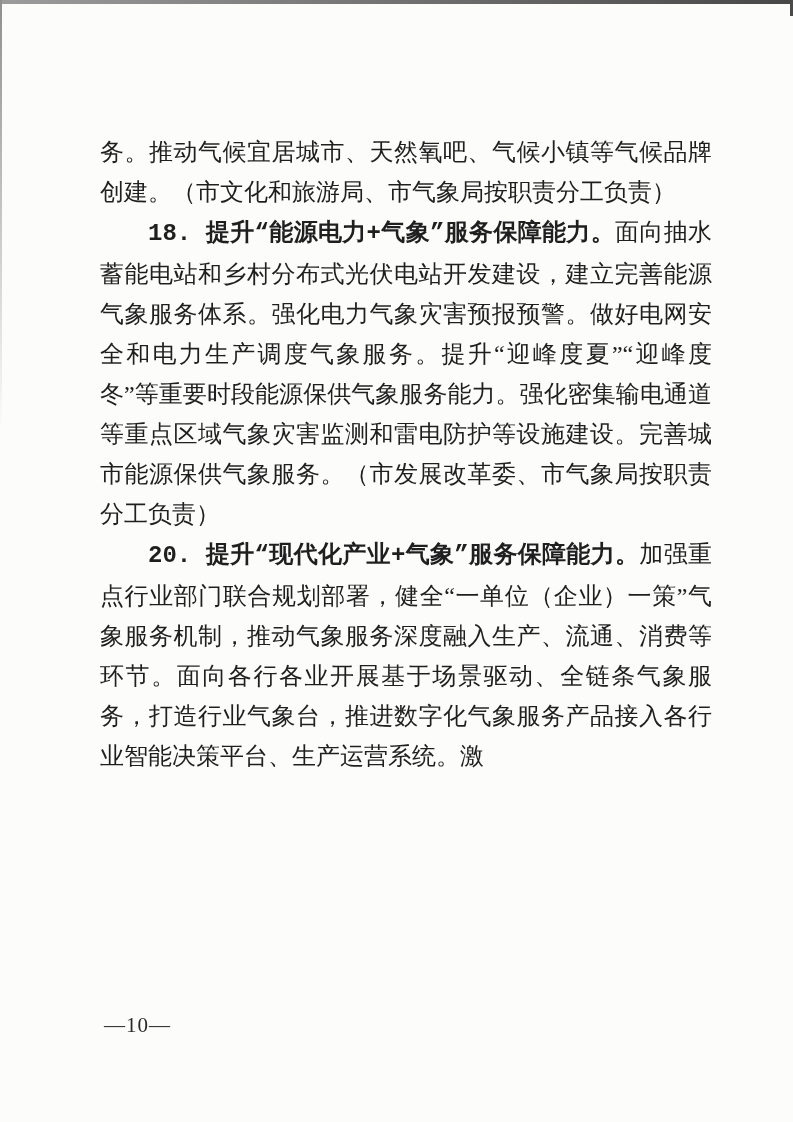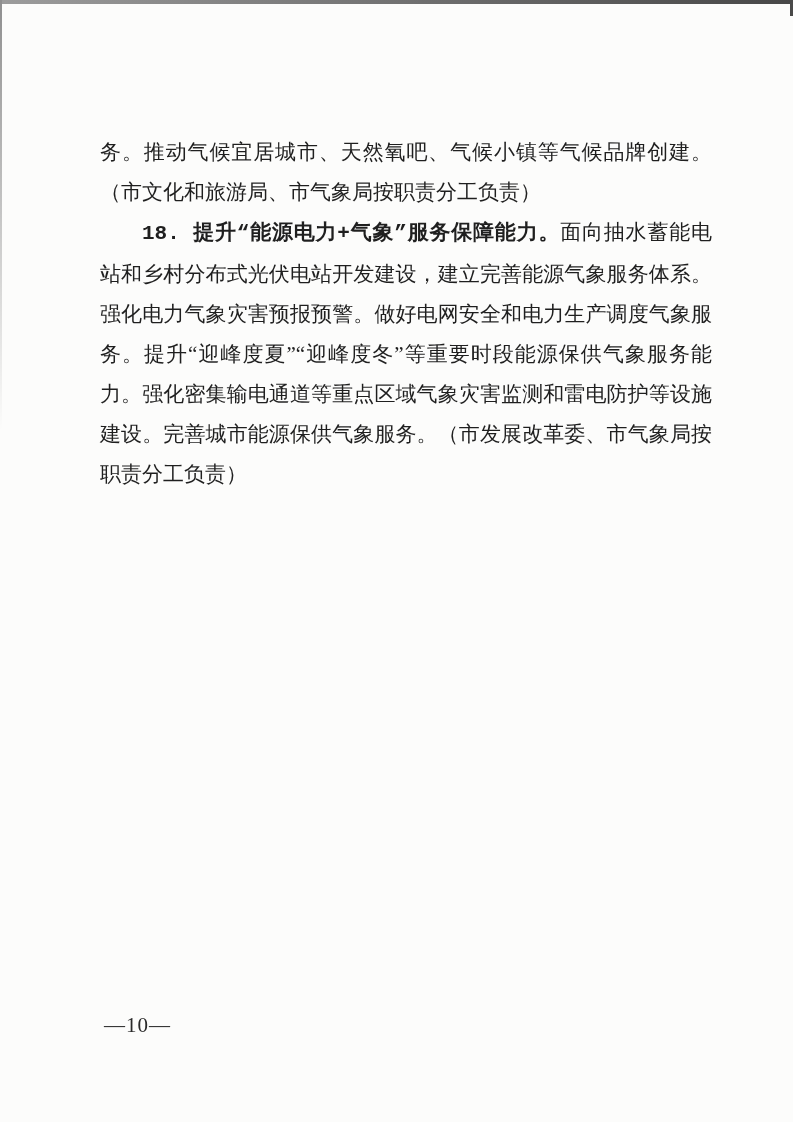--- a/index.html
+++ b/index.html
@@ -33,21 +33,21 @@
     position: absolute;
     top: 0; right: 0;
     width: 3px; height: 16px;
     background: #4a4a4a;
   }
   .content {
     position: absolute;
     left: 100px;
     top: 132px;
     width: 612px;
-    font-size: 21px;
+    font-size: 24px;
     line-height: 40px;
     text-align: justify;
     text-justify: inter-character;
   }
   .para { margin: 0; }
   .para.indent { text-indent: 2em; }
   .seg-bold { font-weight: 700; font-family: Liberation Mono, monospace; }
   .page-number {
     position: absolute;
     left: 104px;
@@ -62,16 +62,17 @@
 <body>
 
 <div class="page">
   <div class="edge-top"></div>
   <div class="edge-left"></div>
   <div class="edge-right"></div>
 
   <div class="content">
       <p class="para"><span class="seg">务。推动气候宜居城市、天然氧吧、气候小镇等气候品牌创建。（市文化和旅游局、市气象局按职责分工负责）</span></p>
       <p class="para indent"><span class="seg seg-bold">18. 提升“能源电力+气象”服务保障能力。</span><span class="seg">面向抽水蓄能电站和乡村分布式光伏电站开发建设，建立完善能源气象服务体系。强化电力气象灾害预报预警。做好电网安全和电力生产调度气象服务。提升“迎峰度夏”“迎峰度冬”等重要时段能源保供气象服务能力。强化密集输电通道等重点区域气象灾害监测和雷电防护等设施建设。完善城市能源保供气象服务。（市发展改革委、市气象局按职责分工负责）</span></p>
+      <p class="para indent"><span class="seg seg-bold">20. 提升“现代化产业+气象”服务保障能力。</span><span class="seg">加强重点行业部门联合规划部署，健全“一单位（企业）一策”气象服务机制，推动气象服务深度融入生产、流通、消费等环节。面向各行各业开展基于场景驱动、全链条气象服务，打造行业气象台，推进数字化气象服务产品接入各行业智能决策平台、生产运营系统。激</span></p>
     </div>
 
   <div class="page-number">—10—</div>
 </div>
 
 </body></html>

